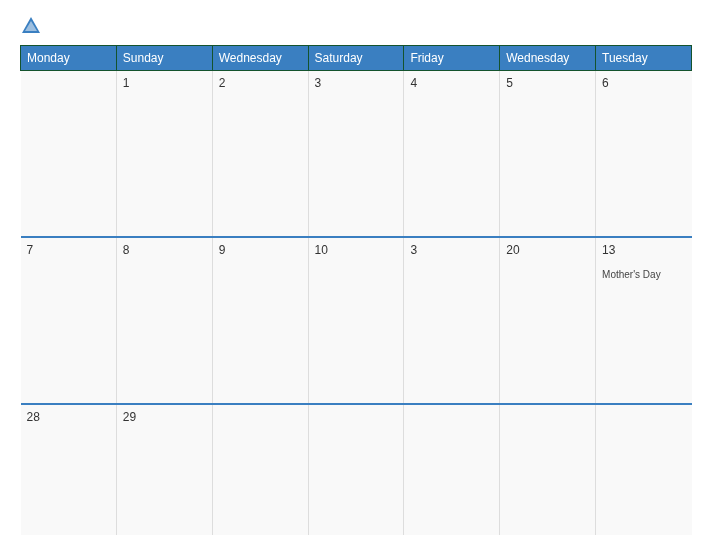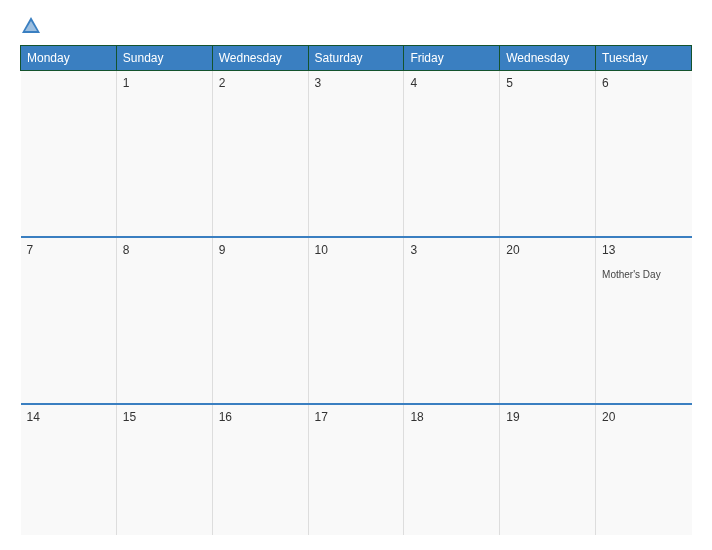--- a/index.html
+++ b/index.html
@@ -181,36 +181,26 @@
           <td>
             <span class="day-num">20</span>
           </td>
           <td>
             <span class="day-num">13</span>
             <div class="event">Mother's Day</div>
           </td>
         </tr>
         <tr>
           <td>
-            <span class="day-num">14</span>
-          </td>
-          <td>
-            <span class="day-num">15</span>
-          </td>
-          <td>
-            <span class="day-num">16</span>
-          </td>
-          <td>
-            <span class="day-num">17</span>
-          </td>
-          <td>
-            <span class="day-num">18</span>
-          </td>
-          <td>
-            <span class="day-num">19</span>
-          </td>
-          <td>
-            <span class="day-num">20</span>
-          </td>
+            <span class="day-num">28</span>
+          </td>
+          <td>
+            <span class="day-num">29</span>
+          </td>
+          <td></td>
+          <td></td>
+          <td></td>
+          <td></td>
+          <td></td>
         </tr>
       </tbody>
   </table>
 </div>
 
 </body></html>

